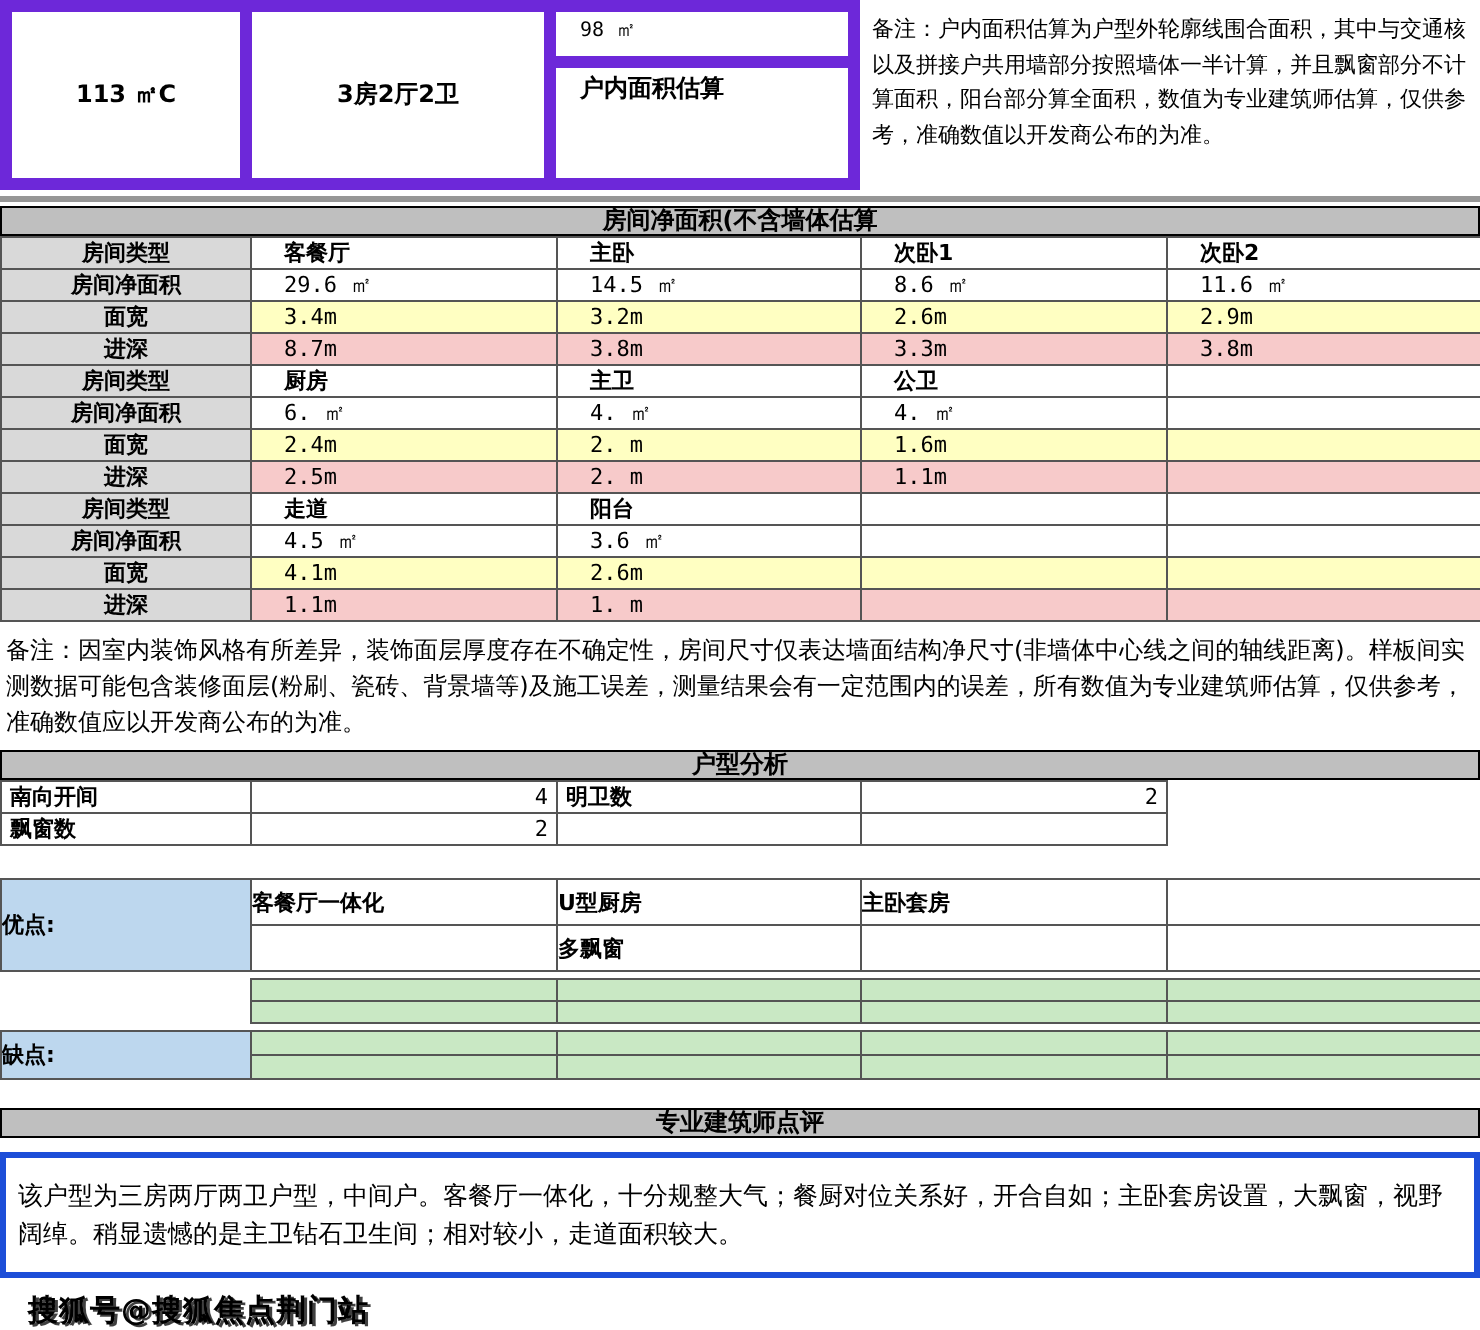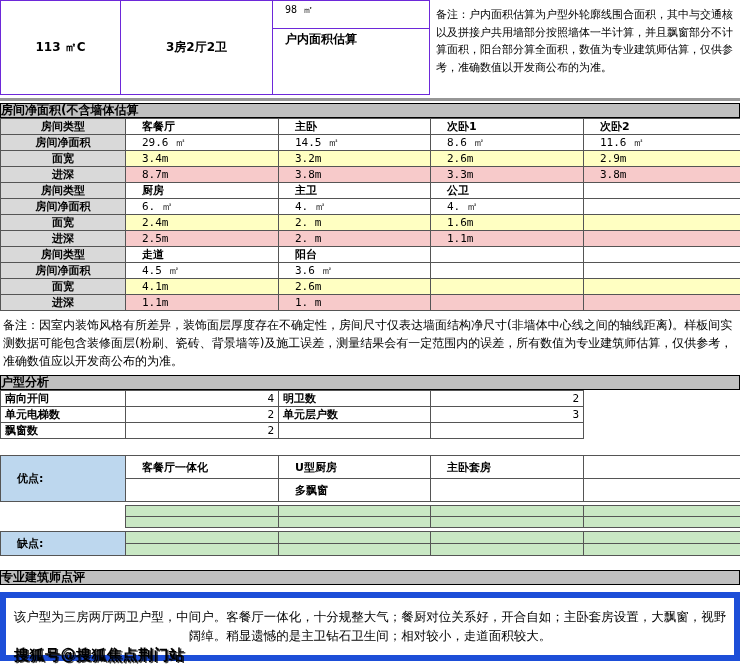--- a/index.html
+++ b/index.html
@@ -12,32 +12,32 @@
   table { border-collapse: collapse; table-layout: fixed; }
   td { overflow: hidden; white-space: nowrap; }
 
   
   .cw-lbl { width: 125px; } .cw1 { width: 153px; } .cw2 { width: 152px; }
   .cw3 { width: 153px; } .cw4 { width: 157px; }
 
   
   .top-section { display: flex; height: 95px; }
   .top-table { width: 430px; }
-  .top-table td { border: 1px solid #6d28d9; padding: 2px 12px; }
+  .top-table td { border: 6px solid #6d28d9; padding: 2px 12px; }
   .tt-area { width: 120px; text-align: center; font-weight: bold; }
   .tt-layout { width: 152px; text-align: center; font-weight: bold; }
   .tt-iav { height: 28px; vertical-align: top; font-size: 10px; font-family: "DejaVu Sans Mono", monospace; }
   .tt-iat { vertical-align: top; font-weight: bold; }
   .top-note { flex: 1; padding: 6px 2px 0 6px; font-size: 11px; line-height: 1.6; white-space: normal; }
 
   .sep { height: 3px; background: #969696; margin: 3px 0 2px; }
 
   .section-header {
     border: 1px solid #000; background: var(--header-gray, #bfbfbf);
-    text-align: left; font-weight: bold; font-size: 12px; height: 15px; line-height: 13px;
+    text-align: center; font-weight: bold; font-size: 12px; height: 15px; line-height: 13px;
   }
 
   
   .main-table { width: 740px; }
   .main-table td { border: 1px solid #555; height: 15px; padding: 0 16px; font-size: 11px; }
   .main-table .lbl { background: var(--label-gray, #d9d9d9); font-weight: bold; text-align: center; }
   .btxt { font-weight: bold; }
   .mono { font-family: "DejaVu Sans Mono", monospace; }
   .r-width td { background: var(--row-yellow, #ffffc2); }
   .r-depth td { background: var(--row-pink, #f7caca); }
@@ -45,37 +45,37 @@
   .mid-note { padding: 5px 3px; font-size: 12px; line-height: 1.5; white-space: normal; }
 
   
   .analysis-table { width: 583px; }
   .analysis-table td { border: 1px solid #555; height: 15px; font-size: 11px; padding: 0 4px; }
   .a-lbl { font-weight: bold; }
   .a-val { text-align: right; font-family: "DejaVu Sans Mono", monospace; }
 
   
   .pc-table { width: 740px; }
-  .pc-table td { border: 1px solid #555; font-size: 11px; padding: 0 16px; }
+  .pc-table td { border: 1px solid #555; font-size: 11px; padding: 0 0; }
   .pros-table { margin-top: 16px; }
   .pros-table td { height: 23px; }
   .lbl-pc { background: var(--cell-blue, #bdd7ee); font-weight: bold; vertical-align: middle; }
   .pc-val { font-weight: bold; vertical-align: middle; }
   .green-table { margin-top: 3px; }
   .green-table td { height: 11px; }
   .cons-table { margin-top: 3px; }
   .cons-table td { height: 12px; }
   .cell-green { background: var(--cell-green, #c9e8c4); }
   .no-border { border: none !important; }
 
   
   .review-header { margin-top: 14px; }
   .review-box {
-    margin-top: 7px; border: 6px solid #1d4ed8; min-height: 46px;
-    padding: 9px 6px; font-size: 12.5px; line-height: 1.55; white-space: normal; text-align: center;
+    margin-top: 7px; border: 3px solid #1d4ed8; min-height: 46px;
+    padding: 9px 6px; font-size: 12.5px; line-height: 1.55; white-space: normal;
   }
 
   .watermark {
     position: absolute; left: 14px; bottom: 0; font-weight: bold; font-size: 15px;
     text-shadow: 1.5px 1px 0 rgba(0,0,0,0.75); letter-spacing: 0.5px;
   }
 </style>
 </head>
 <body>
 
@@ -210,26 +210,20 @@
       <col class="cw3">
     </colgroup>
   <tbody>
       <tr>
     <td class="a-lbl">南向开间</td>
     <td class="a-val">4</td>
     <td class="a-lbl">明卫数</td>
     <td class="a-val">2</td>
   </tr>
   <tr>
-    <td class="a-lbl">单元电梯数</td>
-    <td class="a-val">2</td>
-    <td class="a-lbl">单元层户数</td>
-    <td class="a-val">3</td>
-  </tr>
-  <tr>
     <td class="a-lbl">飘窗数</td>
     <td class="a-val">2</td>
     <td class="a-lbl"></td>
     <td class="a-val"></td>
   </tr>
 </tbody>
   </table>
 
 <table class="pc-table pros-table">
   <colgroup>

